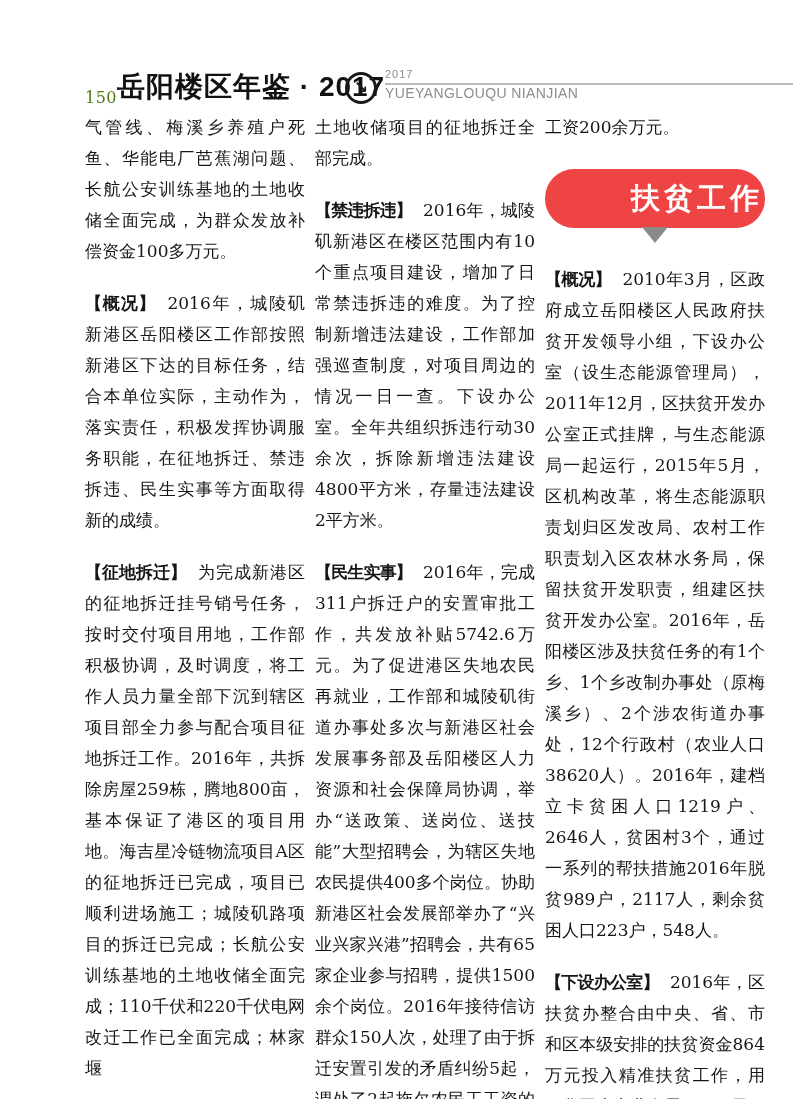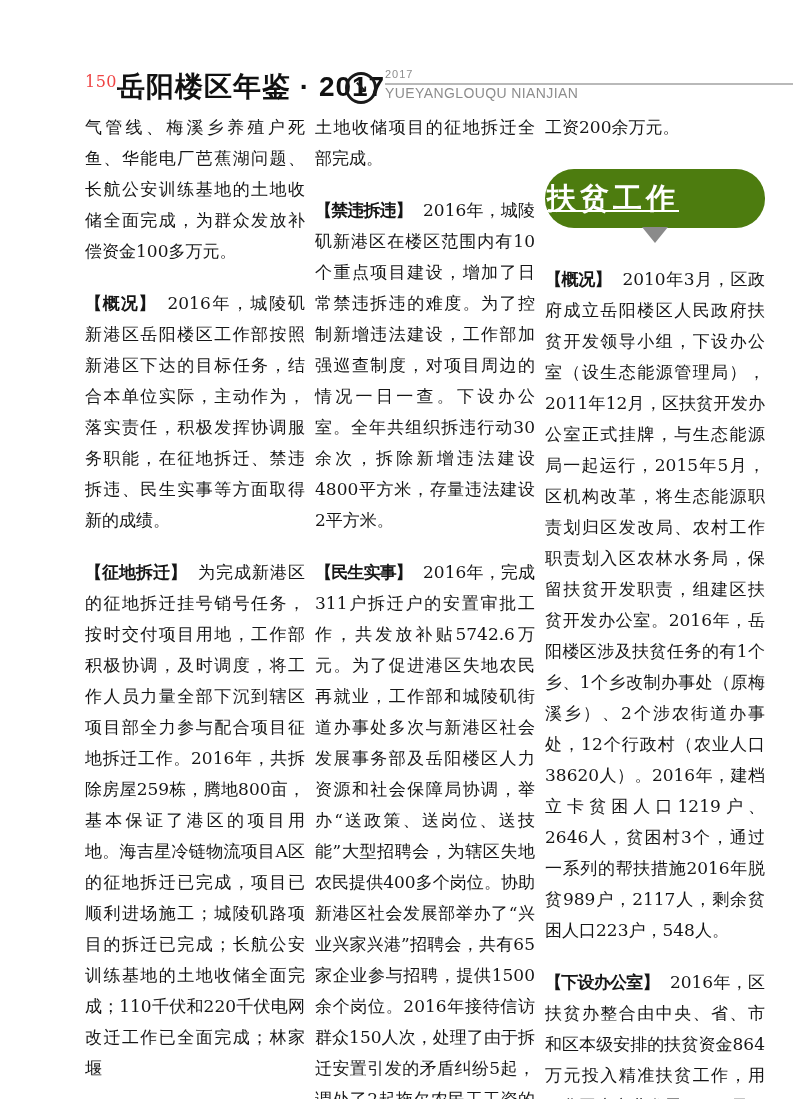--- a/index.html
+++ b/index.html
@@ -4,22 +4,22 @@
 <style>
   html,body{margin:0;padding:0;background:#e8e8e8;}
   .page{
     position:relative;width:805px;height:1099px;margin:0 auto;
     background:#ffffff;overflow:hidden;
     font-family:"DejaVu Serif","Liberation Serif",serif;
     color:#161616;
   }
   
   .pageno{
-    position:absolute;left:85px;top:72px;
-    font-size:16px;letter-spacing:.5px;color:#ef4444;text-align:right;
+    position:absolute;left:85px;top:88px;
+    font-size:16px;letter-spacing:.5px;color:#4d7c0f;text-align:right;
   }
   .title{
     position:absolute;left:113px;top:64px;margin:4px;
     font-family:"Liberation Sans","DejaVu Sans",sans-serif;
     font-size:28px;font-weight:700;letter-spacing:1px;color:#111;
   }
   .logo-circle{
     position:absolute;left:345px;top:72px;width:26px;height:26px;
     border:3px solid #1a1a1a;border-radius:50%;
     display:flex;align-items:center;justify-content:center;
@@ -47,22 +47,22 @@
   }
   .para{margin:0;}
   .para.section{margin-top:21px;}
   .sec-label{
     font-family:"Liberation Sans","DejaVu Sans",sans-serif;
     font-weight:700;margin-right:11px;letter-spacing:-1px;
   }
   
   .banner-wrap{margin:27px 0 17px 0;}
   .banner{
-    background:#4d7c0f;color:#ffffff;text-align:left;
-    font-family:"Liberation Sans","DejaVu Sans",sans-serif;font-weight:700;text-decoration:underline;
+    background:#ef4444;color:#ffffff;text-align:right;
+    font-family:"Liberation Sans","DejaVu Sans",sans-serif;font-weight:700;
   }
   .banner-sm{
     border-radius:27px;padding:15px 2px;font-size:19.5px;
     letter-spacing:0;line-height:1;
   }
   .banner-lg{
     border-radius:29px;padding:15px 2px;font-size:29px;
     letter-spacing:4px;line-height:1;
   }
   .banner-tail{

